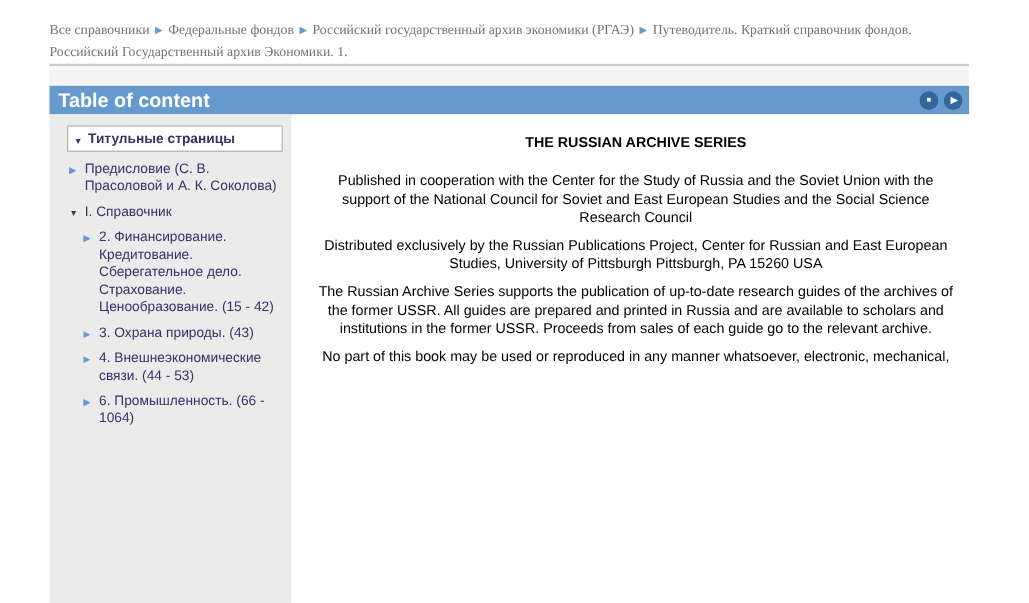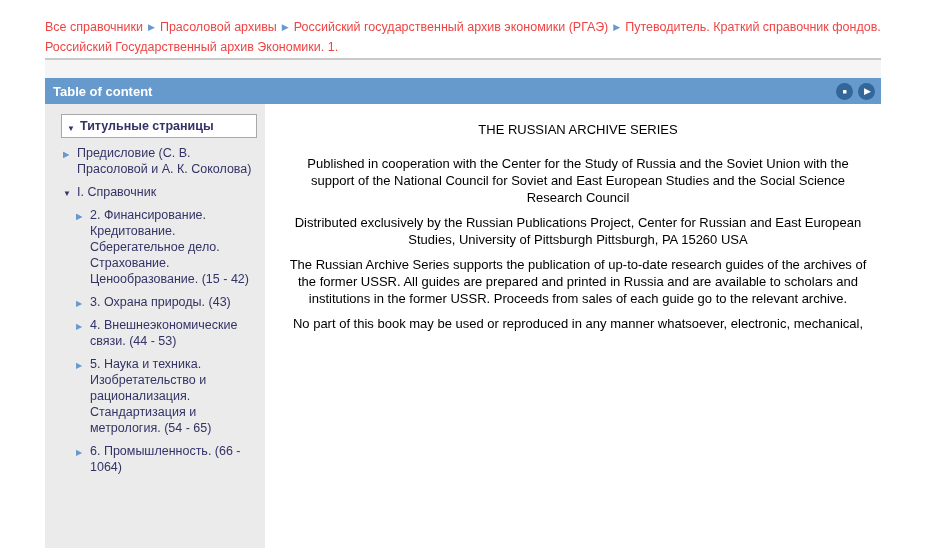--- a/index.html
+++ b/index.html
@@ -14,37 +14,37 @@
 
   
   .breadcrumb {
     padding-top: 18px;
     padding-bottom: 1px;
     font-size: 12.5px;
     line-height: 19px;
     color: #336699;
     border-bottom: 2px solid #c9c9c9;
   }
-  .crumb { color: #ef4444; text-decoration: none; cursor: pointer; }
+  .crumb { color: #737373; text-decoration: none; cursor: pointer; font-family: Liberation Serif, serif; }
   .crumb-sep {
     color: #6699cc; font-size: 9px;
     margin: 0 5px; position: relative; top: -1px;
     display: inline-block;
   }
 
   
   .gap-strip { height: 18px; background: #f5f5f5; }
 
   
   .panel-bar {
     height: 26px; background: #6699cc;
     display: flex; align-items: center;
   }
   .panel-title {
-    color: #ffffff; font-weight: bold; font-size: 13px;
+    color: #ffffff; font-weight: bold; font-size: 18px;
     padding-left: 8px; flex: 1;
   }
   .panel-controls { display: flex; gap: 5px; padding-right: 6px; }
   .circle-btn {
     width: 17px; height: 17px; border-radius: 50%;
     background: #336699; color: #ffffff;
     display: flex; align-items: center; justify-content: center;
     cursor: pointer; border: none; padding: 0;
   }
   .circle-btn .glyph-sm { font-size: 7px; line-height: 1; }
@@ -85,30 +85,30 @@
 
   
   .content {
     flex: 1;
     background: #ffffff;
     text-align: center;
     color: #000000;
     font-size: 13px;
     padding: 0 12px 0 22px;
   }
-  .content .h { font-weight: normal; margin: 17px 0; line-height: 17px; }
+  .content .h { font-weight: bold; margin: 17px 0; line-height: 17px; }
   .content .p { margin: 8px 0; line-height: 17px; }
 </style>
 </head>
 <body>
 
 <div class="page">
 
   <div class="breadcrumb">
-    <a class="crumb">Все справочники</a><span class="crumb-sep">▶</span><a class="crumb">Прасоловой архивы</a><span class="crumb-sep">▶</span><a class="crumb">Российский государственный архив экономики (РГАЭ)</a><span class="crumb-sep">▶</span><a class="crumb">Путеводитель. Краткий справочник фондов. Российский Государственный архив Экономики. 1.</a>
+    <a class="crumb">Все справочники</a><span class="crumb-sep">▶</span><a class="crumb">Федеральные фондов</a><span class="crumb-sep">▶</span><a class="crumb">Российский государственный архив экономики (РГАЭ)</a><span class="crumb-sep">▶</span><a class="crumb">Путеводитель. Краткий справочник фондов. Российский Государственный архив Экономики. 1.</a>
   </div>
 
   <div class="gap-strip"></div>
 
   <div class="panel-bar">
     <div class="panel-title">Table of content</div>
     <div class="panel-controls">
       <button class="circle-btn">
         <span class="glyph-sm">■</span>
       </button>
@@ -155,21 +155,20 @@
         <span>3. Охрана природы. (43)</span>
       </div>
 
       <div class="toc-item level1">
         <span class="arrow">▶</span>
         <span>4. Внешнеэкономические связи. (44 - 53)</span>
       </div>
 
       <div class="toc-item level1">
         <span class="arrow">▶</span>
-        <span>5. Наука и техника. Изобретательство и рационализация. Стандартизация и метрология. (54 - 65)</span>
       </div>
 
       <div class="toc-item level1">
         <span class="arrow">▶</span>
         <span>6. Промышленность. (66 - 1064)</span>
       </div>
 
     </div>
 
     <div class="content">

